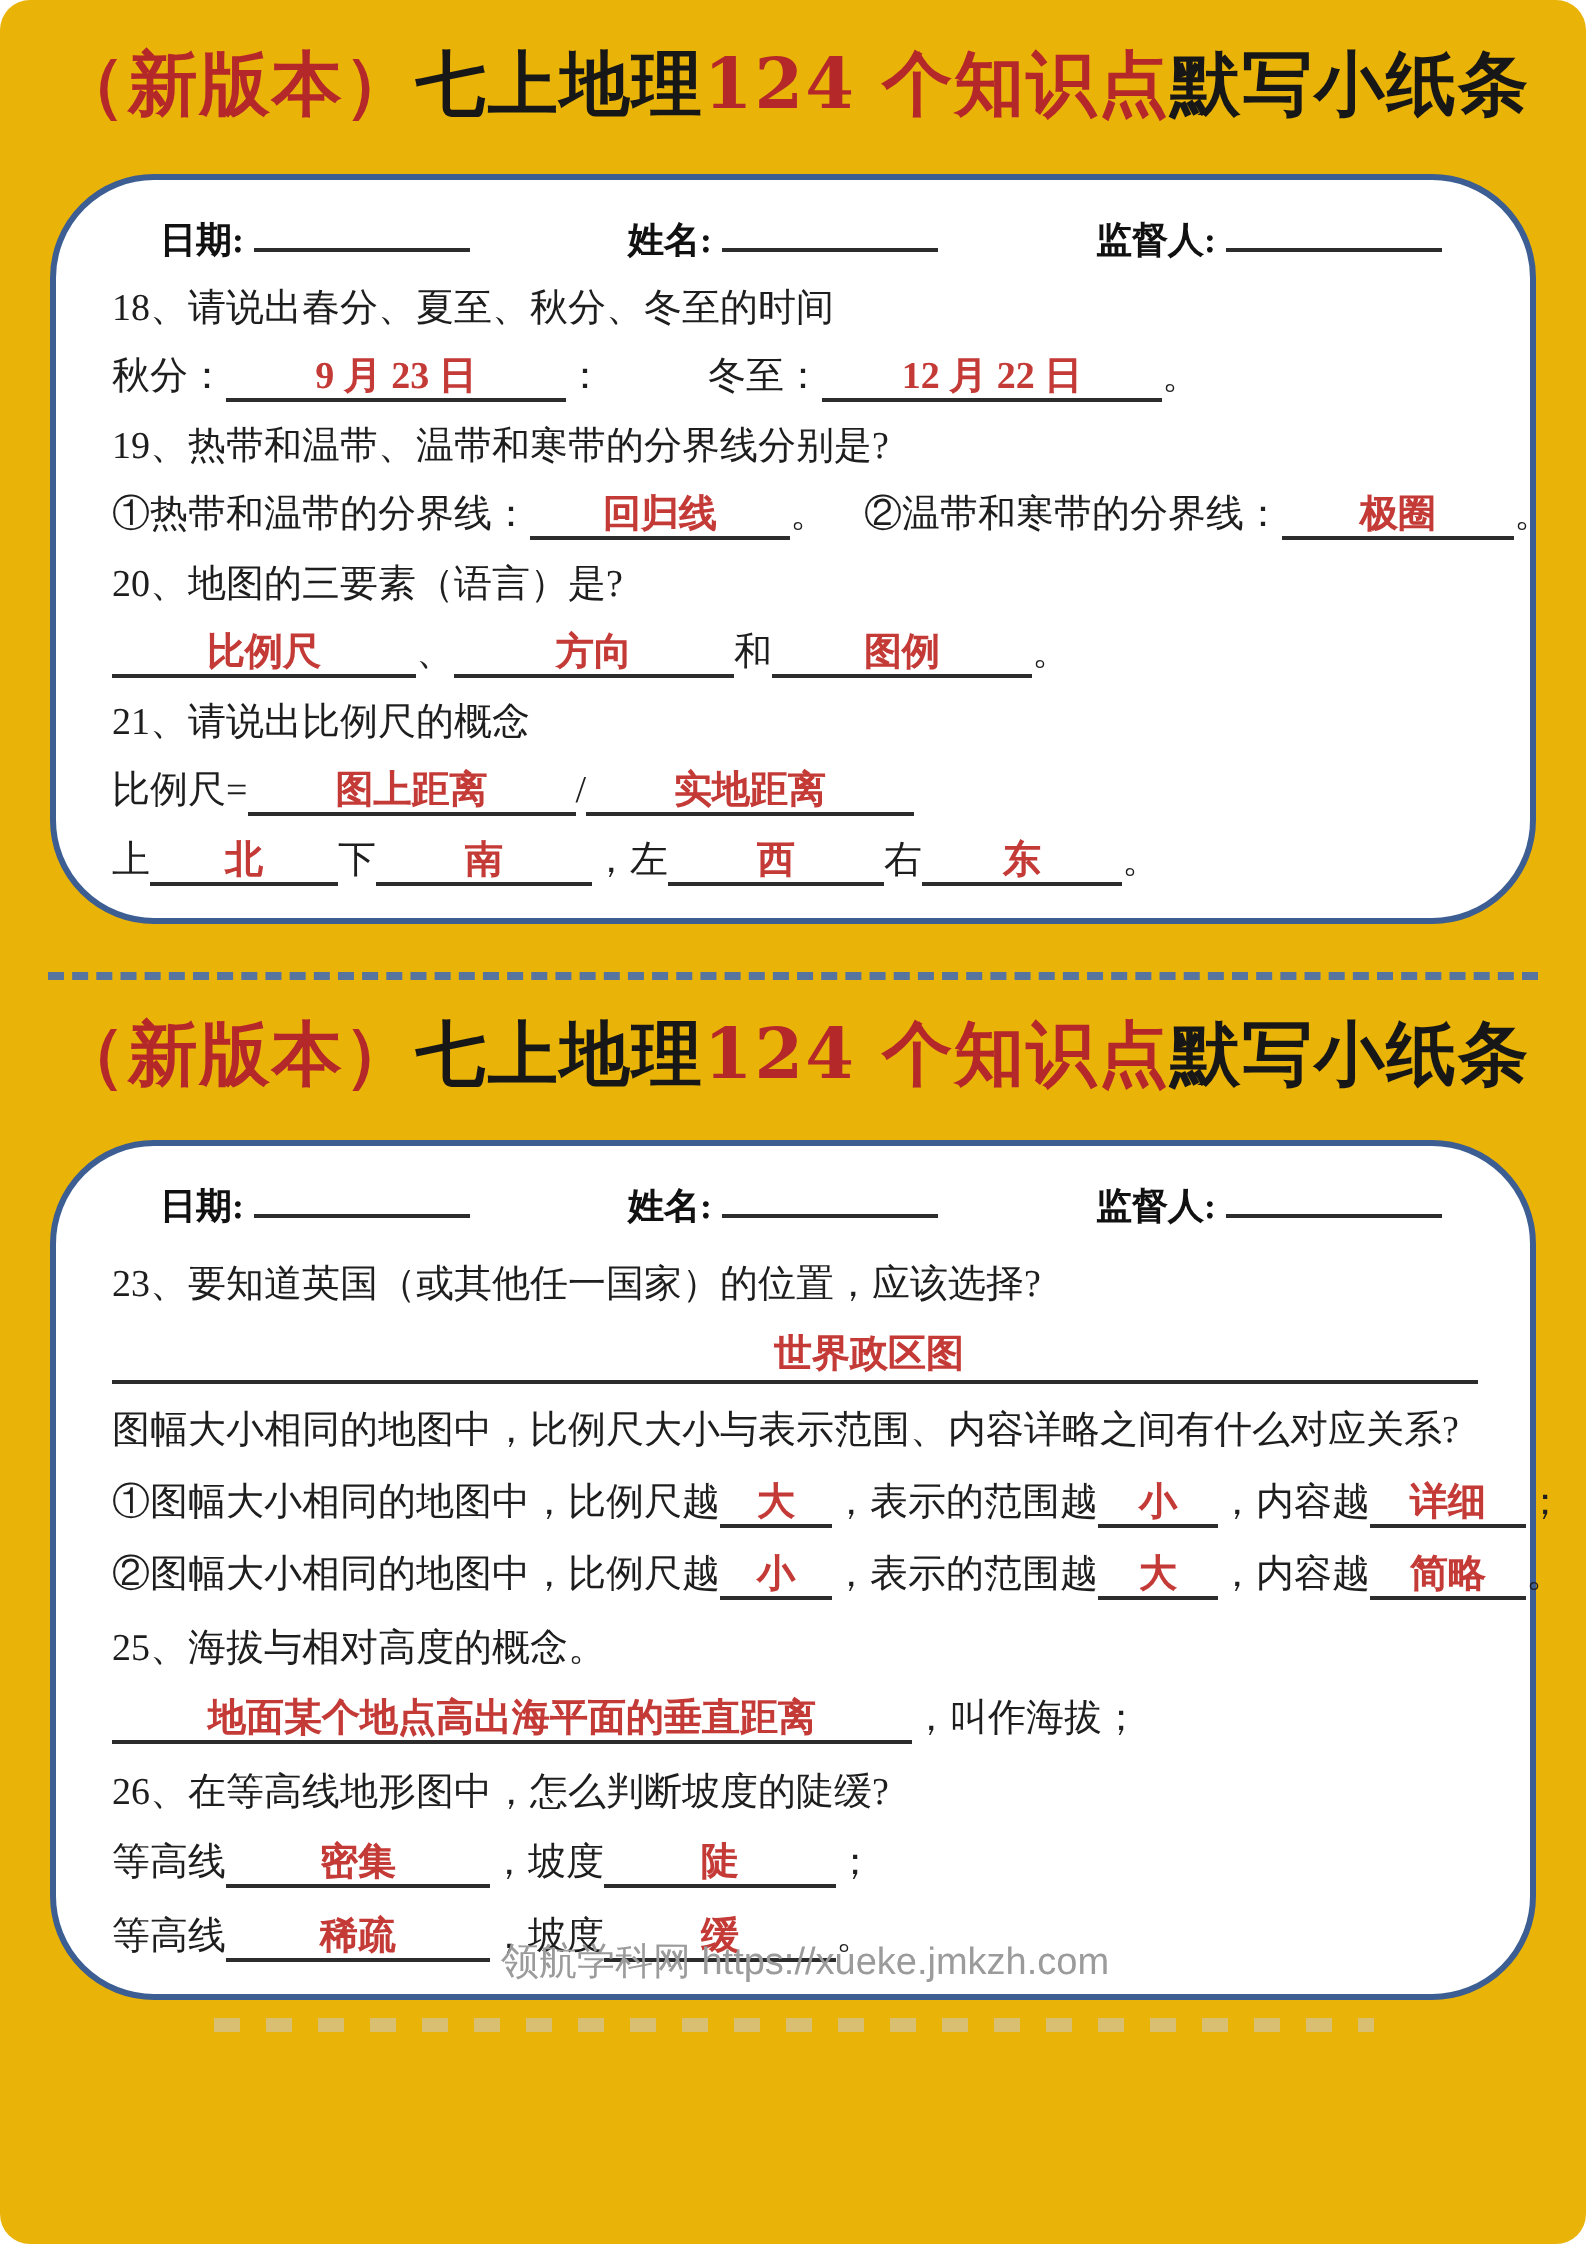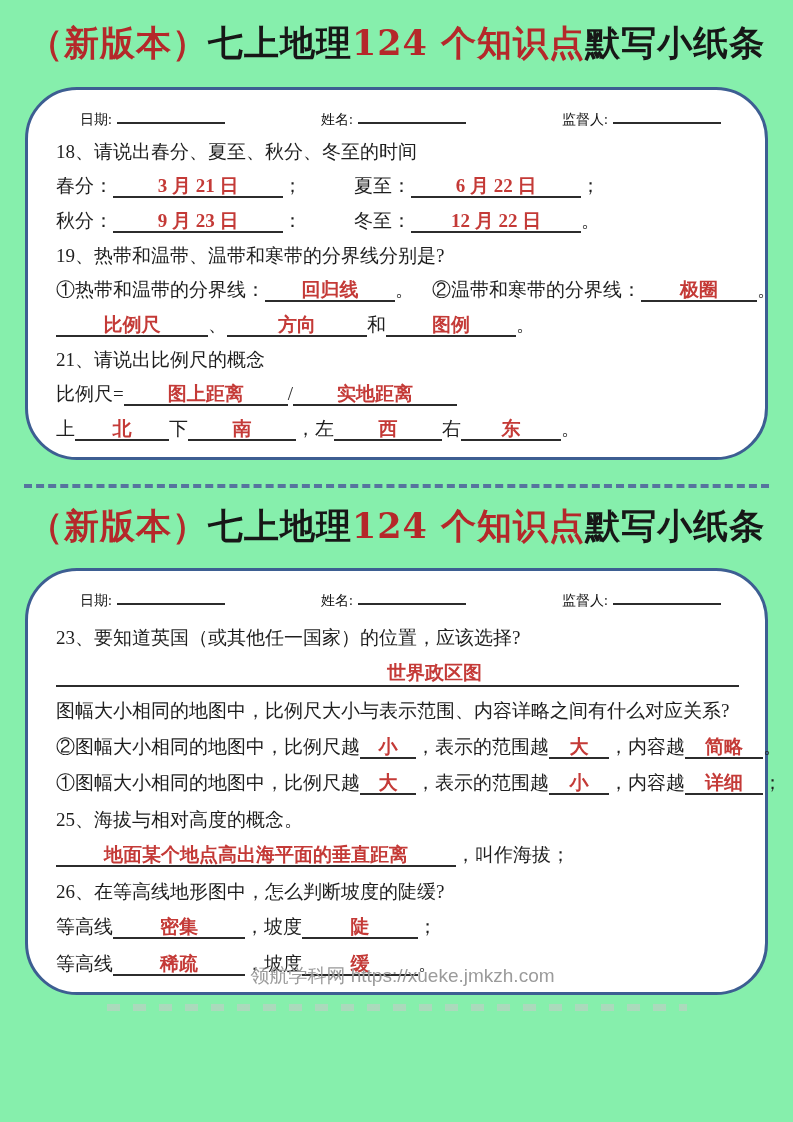--- a/index.html
+++ b/index.html
@@ -1,39 +1,39 @@
 <!DOCTYPE html>
 <html><head>
 <meta charset="utf-8">
 <style>
   html,body{margin:0;padding:0;background:#ffffff;}
   .page{
-    width:793px;height:1122px;position:relative;overflow:hidden;background:#86efac;
-    font-family:"Liberation Serif","DejaVu Serif",serif;color:#1e1e1e;
+    width:793px;height:1122px;position:relative;overflow:hidden;background:#eab308;
+    font-family:"Liberation Serif","DejaVu Serif",serif;color:#1e1e1e;border-radius:15px;
   }
   
   .sheet-title{
     text-align:center;font-weight:700;font-size:35px;letter-spacing:1px;
     margin:0 auto;padding-top:21px;line-height:1.25;
     font-family:"DejaVu Serif","Liberation Serif",serif;color:#171717;
     white-space:nowrap;
   }
   .sheet-title.second{padding-top:16px;}
   .t-red{color:#b5282a;}
   
   .card{
     box-sizing:border-box;width:743px;margin:22px auto 0 auto;
     border:3px solid #3d5e92;border-radius:52px;
     padding:16px 26px 16px 28px;background:#ffffff;position:relative;
   }
   .card.second{margin-top:20px;}
   
   .hdr{
     display:flex;justify-content:space-between;align-items:flex-start;
-    padding:2px 18px 0 24px;font-size:14px;font-weight:400;color:#111;
+    padding:2px 18px 0 24px;font-size:18px;font-weight:700;color:#111;
   }
   .hdr-field{white-space:nowrap;}
   .blank-empty{
     display:inline-block;width:108px;border-bottom:2px solid #2c2c2c;
     height:14px;margin-left:5px;vertical-align:baseline;
   }
   
   .row{margin-top:11px;font-size:19px;line-height:23px;white-space:nowrap;}
   .card.second .row{margin-top:12.5px;}
   .blank{
@@ -74,34 +74,32 @@
 
   <div class="card">
     <div class="hdr">
       <span class="hdr-field"><span>日期:</span><span class="blank-empty"></span></span>
       <span class="hdr-field"><span>姓名:</span><span class="blank-empty"></span></span>
       <span class="hdr-field"><span>监督人:</span><span class="blank-empty"></span></span>
     </div>
 
     <div class="row">18、请说出春分、夏至、秋分、冬至的时间</div>
 
-    <div class="row">
-      <span>春分：</span><span class="blank" style="min-width:158px;">3 月 21 日</span><span>；</span><span class="sp" style="width:52px;"></span><span>夏至：</span><span class="blank" style="min-width:158px;">6 月 22 日</span><span>；</span>
-    </div>
 
     <div class="row">
       <span>秋分：</span><span class="blank" style="min-width:158px;">9 月 23 日</span><span>：</span><span class="sp" style="width:52px;"></span><span>冬至：</span><span class="blank" style="min-width:158px;">12 月 22 日</span><span>。</span>
     </div>
 
     <div class="row">19、热带和温带、温带和寒带的分界线分别是?</div>
 
     <div class="row">
       <span>①热带和温带的分界线：</span><span class="blank" style="min-width:118px;">回归线</span><span>。</span><span class="sp" style="width:18px;"></span><span>②温带和寒带的分界线：</span><span class="blank" style="min-width:104px;">极圈</span><span>。</span>
     </div>
 
+    <div class="row">20、地图的三要素（语言）是?</div>
 
     <div class="row">
       <span class="blank" style="min-width:140px;">比例尺</span><span>、</span><span class="blank" style="min-width:128px;">方向</span><span>和</span><span class="blank" style="min-width:118px;">图例</span><span>。</span>
     </div>
 
     <div class="row">21、请说出比例尺的概念</div>
 
     <div class="row">
       <span>比例尺=</span><span class="blank" style="min-width:152px;">图上距离</span><span>/</span><span class="blank" style="min-width:152px;">实地距离</span>
     </div>
@@ -125,25 +123,25 @@
       <span class="hdr-field"><span>监督人:</span><span class="blank-empty"></span></span>
     </div>
 
     <div class="row" style="margin-top:16px;">23、要知道英国（或其他任一国家）的位置，应该选择?</div>
 
     <div class="blank-full">世界政区图</div>
 
     <div class="row">图幅大小相同的地图中，比例尺大小与表示范围、内容详略之间有什么对应关系?</div>
 
     <div class="row">
-      <span>②图幅大小相同的地图中，比例尺越</span><span class="blank" style="min-width:44px;">小</span><span>，表示的范围越</span><span class="blank" style="min-width:48px;">大</span><span>，内容越</span><span class="blank" style="min-width:66px;">简略</span><span>。</span>
+      <span>①图幅大小相同的地图中，比例尺越</span><span class="blank" style="min-width:44px;">大</span><span>，表示的范围越</span><span class="blank" style="min-width:48px;">小</span><span>，内容越</span><span class="blank" style="min-width:66px;">详细</span><span>；</span>
     </div>
 
     <div class="row">
-      <span>①图幅大小相同的地图中，比例尺越</span><span class="blank" style="min-width:44px;">大</span><span>，表示的范围越</span><span class="blank" style="min-width:48px;">小</span><span>，内容越</span><span class="blank" style="min-width:66px;">详细</span><span>；</span>
+      <span>②图幅大小相同的地图中，比例尺越</span><span class="blank" style="min-width:44px;">小</span><span>，表示的范围越</span><span class="blank" style="min-width:48px;">大</span><span>，内容越</span><span class="blank" style="min-width:66px;">简略</span><span>。</span>
     </div>
 
     <div class="row">25、海拔与相对高度的概念。</div>
 
     <div class="row">
       <span class="blank" style="min-width:388px;">地面某个地点高出海平面的垂直距离</span><span>，叫作海拔；</span>
     </div>
 
 
     <div class="row">26、在等高线地形图中，怎么判断坡度的陡缓?</div>

